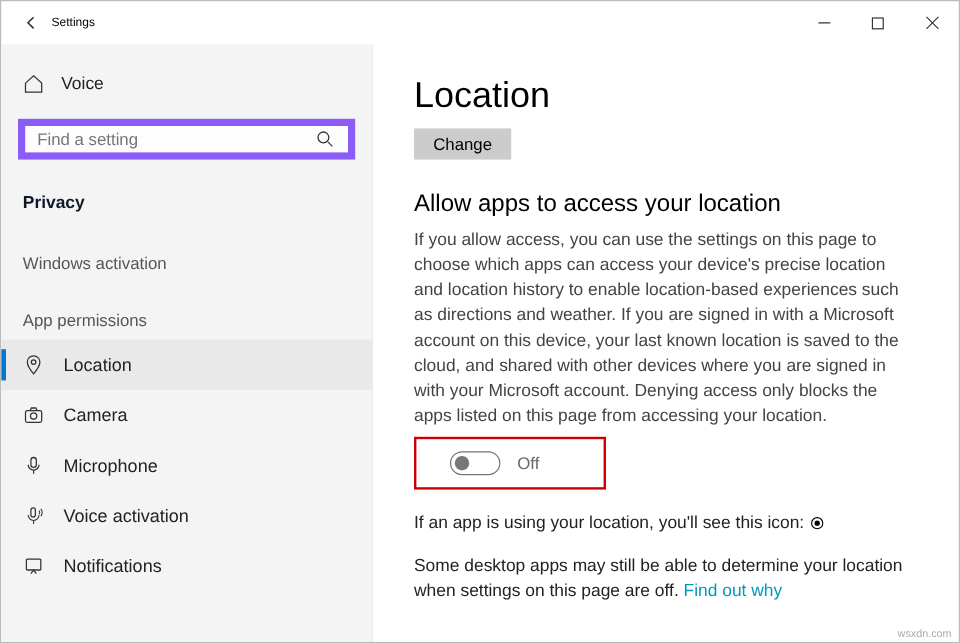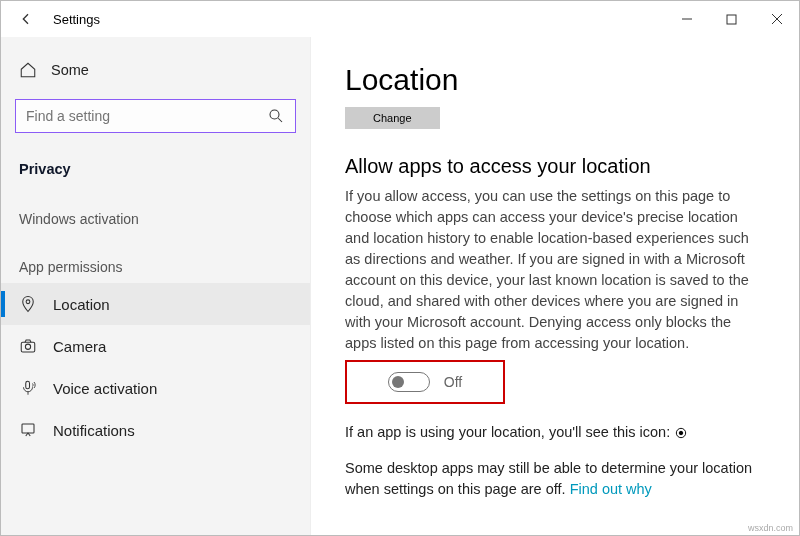--- a/index.html
+++ b/index.html
@@ -1,39 +1,39 @@
 <!DOCTYPE html>
 <html><head>
 <meta charset="utf-8">
 <style>
   * { box-sizing: border-box; margin: 0; padding: 0; }
   body { font-family: "Segoe UI", Arial, sans-serif; font-size: 14px; color: #000; background: #fff; width: 800px; height: 536px; overflow: hidden; position: relative; border: 1px solid #bbb; }
   .titlebar { height: 36px; display: flex; align-items: center; padding: 0 0 0 10px; }
   .back { width: 30px; height: 30px; display: flex; align-items: center; justify-content: center; font-size: 16px; }
-  .title { margin-left: 12px; font-size: 13px; }
+  .title { margin-left: 2px; font-size: 10px; }
   .winctl { margin-left: auto; display: flex; }
   .winbtn { width: 45px; height: 30px; display: flex; align-items: center; justify-content: center; font-size: 13px; color: #333; }
   .body { display: flex; height: calc(100% - 36px); }
   .sidebar { width: 310px; background: #f4f4f4; padding: 14px 0 0 0; border-right: 1px solid #eee; position: relative; }
   .sb-row { display: flex; align-items: center; padding: 10px 18px; gap: 14px; font-size: 14.5px; color: #222; }
   .sb-icon { width: 18px; height: 18px; display: flex; align-items: center; justify-content: center; flex: 0 0 18px; }
   .sb-icon svg { width: 18px; height: 18px; stroke: #333; fill: none; stroke-width: 1.4; }
-  .search { margin: 10px 14px 14px; height: 34px; border: 1px solid #8b5cf6; background: #fdfdfd; display: flex; align-items: center; padding: 0 10px; }
+  .search { margin: 10px 14px 14px; height: 34px; border: 6px solid #8b5cf6; background: #fdfdfd; display: flex; align-items: center; padding: 0 10px; }
   .search input { border: none; outline: none; flex: 1; font-size: 14px; background: transparent; color: #666; }
   .sb-heading { padding: 14px 18px 10px; font-size: 14.5px; font-weight: 600; color: #0f172a; }
   .sb-subhead { padding: 24px 18px 8px; font-size: 14px; color: #555; }
   .sb-item { display: flex; align-items: center; padding: 12px 18px; gap: 16px; font-size: 15px; color: #222; position: relative; }
   .sb-item.active::before { content: ""; position: absolute; left: 0; top: 8px; bottom: 8px; width: 4px; background: #0078d4; }
   .sb-item.active { background: #e9e9e9; }
   .main { flex: 1; padding: 26px 34px 0 34px; overflow: hidden; }
   h1 { font-size: 30px; font-weight: 400; margin-bottom: 10px; }
-  .change-btn { background: #ccc; border: none; padding: 5px 28px; font-size: 11px; margin-bottom: 26px; }
+  .change-btn { background: #ccc; border: none; padding: 5px 16px; font-size: 14px; margin-bottom: 26px; }
   h2 { font-size: 20px; font-weight: 400; margin-bottom: 8px; }
   .desc { font-size: 14.5px; color: #444; line-height: 1.45; margin-bottom: 6px; max-width: 460px; }
-  .toggle-wrap { border: 2px solid #c00; padding: 10px 28px; width: 160px; display: flex; align-items: center; gap: 14px; margin-bottom: 18px; justify-content: center; }
+  .toggle-wrap { border: 2px solid #c00; padding: 10px 28px; width: 160px; display: flex; align-items: center; gap: 14px; margin-bottom: 18px; }
   .toggle { width: 42px; height: 20px; border: 1.5px solid #777; border-radius: 20px; position: relative; }
   .toggle::after { content: ""; width: 12px; height: 12px; background: #777; border-radius: 50%; position: absolute; top: 2.5px; left: 3px; }
   .toggle-label { color: #666; font-size: 14px; }
   .note { font-size: 14.5px; color: #222; max-width: 460px; line-height: 1.4; margin-bottom: 16px; }
   .link { color: #0099bc; }
   .icon-inline { display: inline-flex; vertical-align: middle; }
   .icon-inline svg { width: 14px; height: 14px; }
   .watermark { position: absolute; bottom: 2px; right: 6px; font-size: 9px; color: #aaa; text-align: center; }
 </style>
 </head>
@@ -67,21 +67,21 @@
 </div>
 
 <div class="body">
   <div class="sidebar">
     <div class="sb-row">
       <span class="sb-icon">
           <svg viewBox="0 0 24 24">
             <path d="M3 11l9-8 9 8v10H3z"></path>
           </svg>
         </span>
-      <span>Some</span>
+      <span>Voice</span>
     </div>
     <div class="search">
       <input type="text" placeholder="Find a setting" style="">
       <span class="sb-icon">
           <svg viewBox="0 0 24 24">
             <circle cx="10" cy="10" r="6"></circle>
             <line x1="15" y1="15" x2="20" y2="20"></line>
           </svg>
         </span>
     </div>
@@ -100,20 +100,29 @@
     </div>
     <div class="sb-item">
       <span class="sb-icon">
           <svg viewBox="0 0 24 24">
             <rect x="3" y="7" width="18" height="13" rx="2"></rect>
             <circle cx="12" cy="13" r="3.5"></circle>
             <path d="M8 7l1.5-3h5L16 7"></path>
           </svg>
         </span>
       <span>Camera</span>
+    </div>
+    <div class="sb-item">
+      <span class="sb-icon">
+          <svg viewBox="0 0 24 24">
+            <rect x="9" y="3" width="6" height="11" rx="3"></rect>
+            <path d="M6 11a6 6 0 0 0 12 0M12 17v4"></path>
+          </svg>
+        </span>
+      <span>Microphone</span>
     </div>
     <div class="sb-item">
       <span class="sb-icon">
           <svg viewBox="0 0 24 24">
             <rect x="9" y="3" width="5" height="10" rx="2.5"></rect>
             <path d="M6 11a6 6 0 0 0 12 0M12 17v4M3 8c0 0 0 0 0 0M18 6c1 1 1 3 0 4M20 4c2 2 2 6 0 8" stroke-width="1.2"></path>
           </svg>
         </span>
       <span>Voice activation</span>
     </div>

